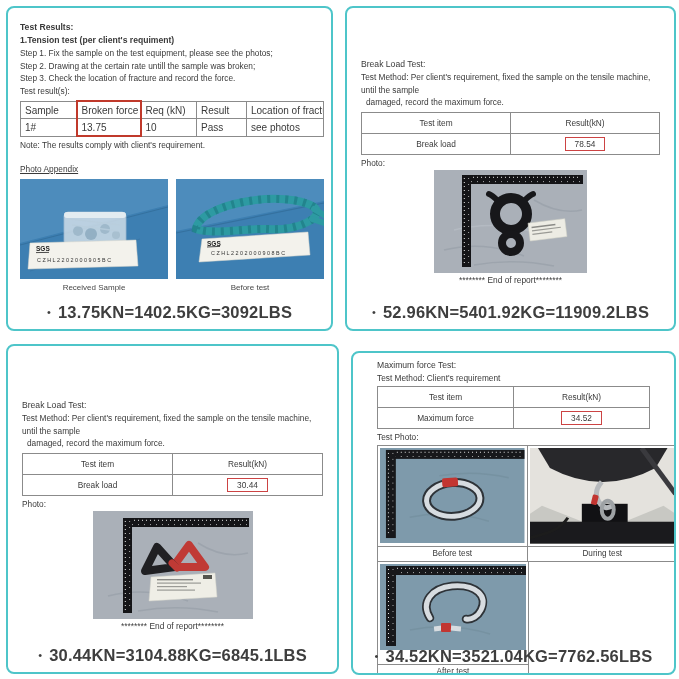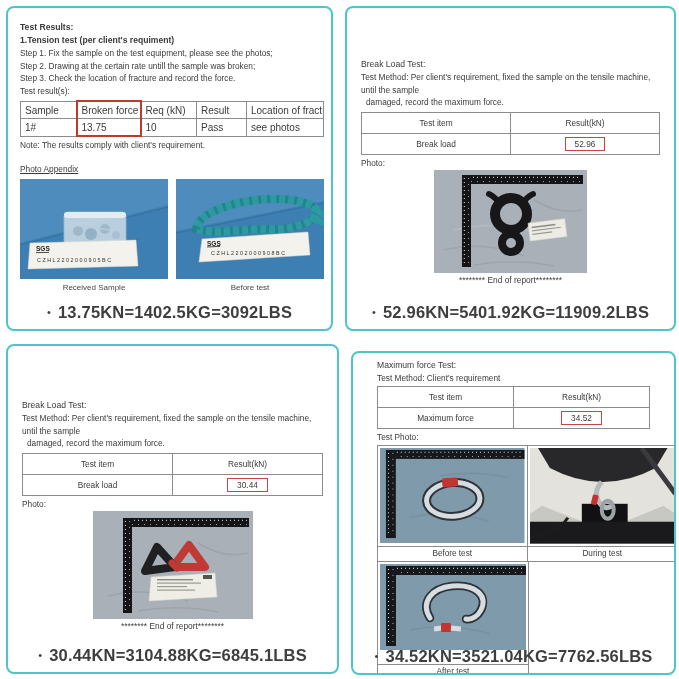--- a/index.html
+++ b/index.html
@@ -149,21 +149,21 @@
   <div class="fs indent">damaged, record the maximum force.</div>
 
   <table class="btab">
     <tbody>
         <tr>
       <th>Test item</th>
       <th>Result(kN)</th>
     </tr>
     <tr>
       <td>Break load</td>
-      <td><span class="redval">52.96</span></td>
+      <td><span class="redval">78.54</span></td>
     </tr>
   </tbody>
     </table>
 
   <div class="fs">Photo:</div>
   <figure class="centerfig" style="width:153px;margin-top:1px;">
     <svg width="153" height="103" viewBox="0 0 153 103">
       <rect width="153" height="103" fill="#aab0b8"></rect>
       <path d="M10,80 Q50,70 90,86 M100,30 Q125,45 148,40 M40,95 Q80,88 120,96" stroke="#9aa1aa" stroke-width="1.5" fill="none" opacity="0.8"></path>
       <path d="M20,60 Q60,50 100,62" stroke="#b7bdc4" stroke-width="1.5" fill="none" opacity="0.8"></path>

